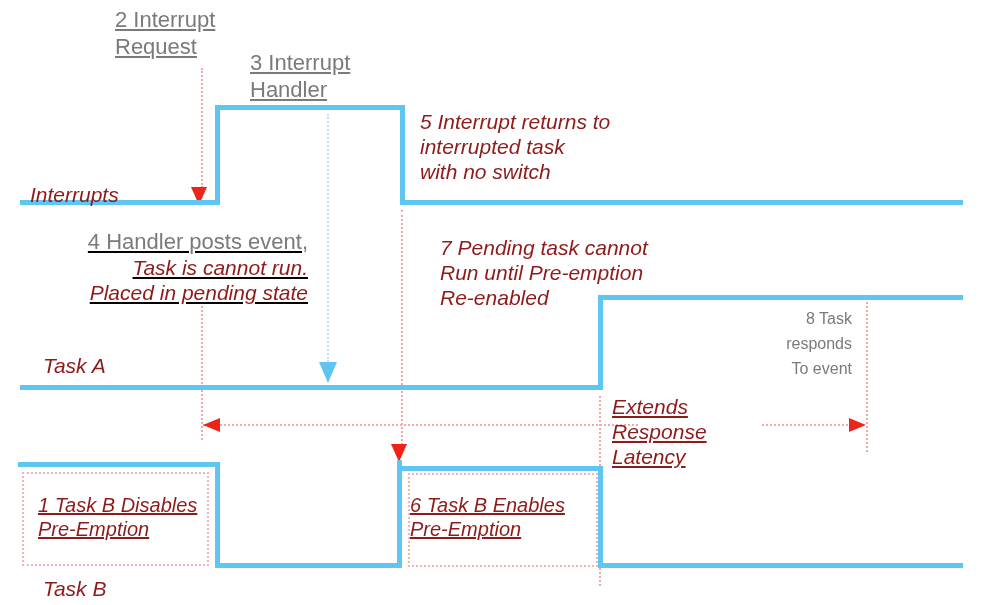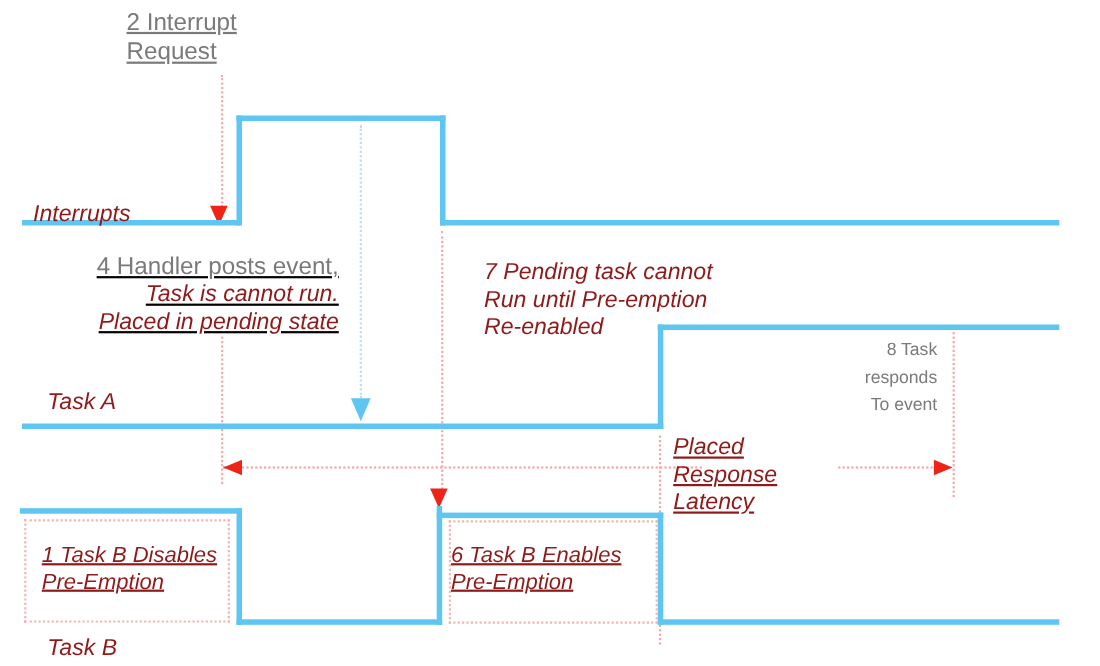--- a/index.html
+++ b/index.html
@@ -85,36 +85,41 @@
 
   <div class="pinkbox" style="left:22px;  top:472px; width:183px; height:90px;"></div>
   <div class="pinkbox" style="left:408px; top:473px; width:186px; height:90px;"></div>
 
   <div class="txt redi" style="left:30px; top:182px;">Interrupts</div>
   <div class="txt redi" style="left:43px; top:353px;">Task A</div>
   <div class="txt redi" style="left:43px; top:576px;">Task B</div>
 
   <div class="txt gray tc" style="left:115px; top:6px;  width:165px;">2 Interrupt
 Request</div>
+  <div class="txt gray tc" style="left:250px; top:49px; width:160px;">3 Interrupt
+Handler</div>
 
   <div class="abs tr" style="left:40px; top:228px; width:268px; text-align:right;">
     <div class="gray" style="white-space:pre-line;">4 Handler posts event,</div>
     <div class="redi" style="white-space:pre-line;">Task is cannot run.
 Placed in pending state</div>
   </div>
 
+  <div class="txt redi" style="left:420px; top:109px;">5 Interrupt returns to
+interrupted task
+with no switch</div>
   <div class="txt redi" style="left:440px; top:235px;font-style:italic;">7 Pending task cannot
 Run until Pre-emption
 Re-enabled</div>
 
   <div class="txt gray8 tr" style="left:700px; top:306px; width:152px;">8 Task
 responds
 To event</div>
 
-  <div class="txt redi tc" style="left:612px; top:394px; width:176px;">Placed
+  <div class="txt redi tc" style="left:612px; top:394px; width:176px;">Extends
 Response
 Latency</div>
 
   <div class="txt redi-sm tc" style="left:38px;  top:493px; width:177px;">1 Task B Disables
 Pre-Emption</div>
   <div class="txt redi-sm tc" style="left:410px; top:493px; width:184px;">6 Task B Enables
 Pre-Emption</div>
 
 </div>
 

